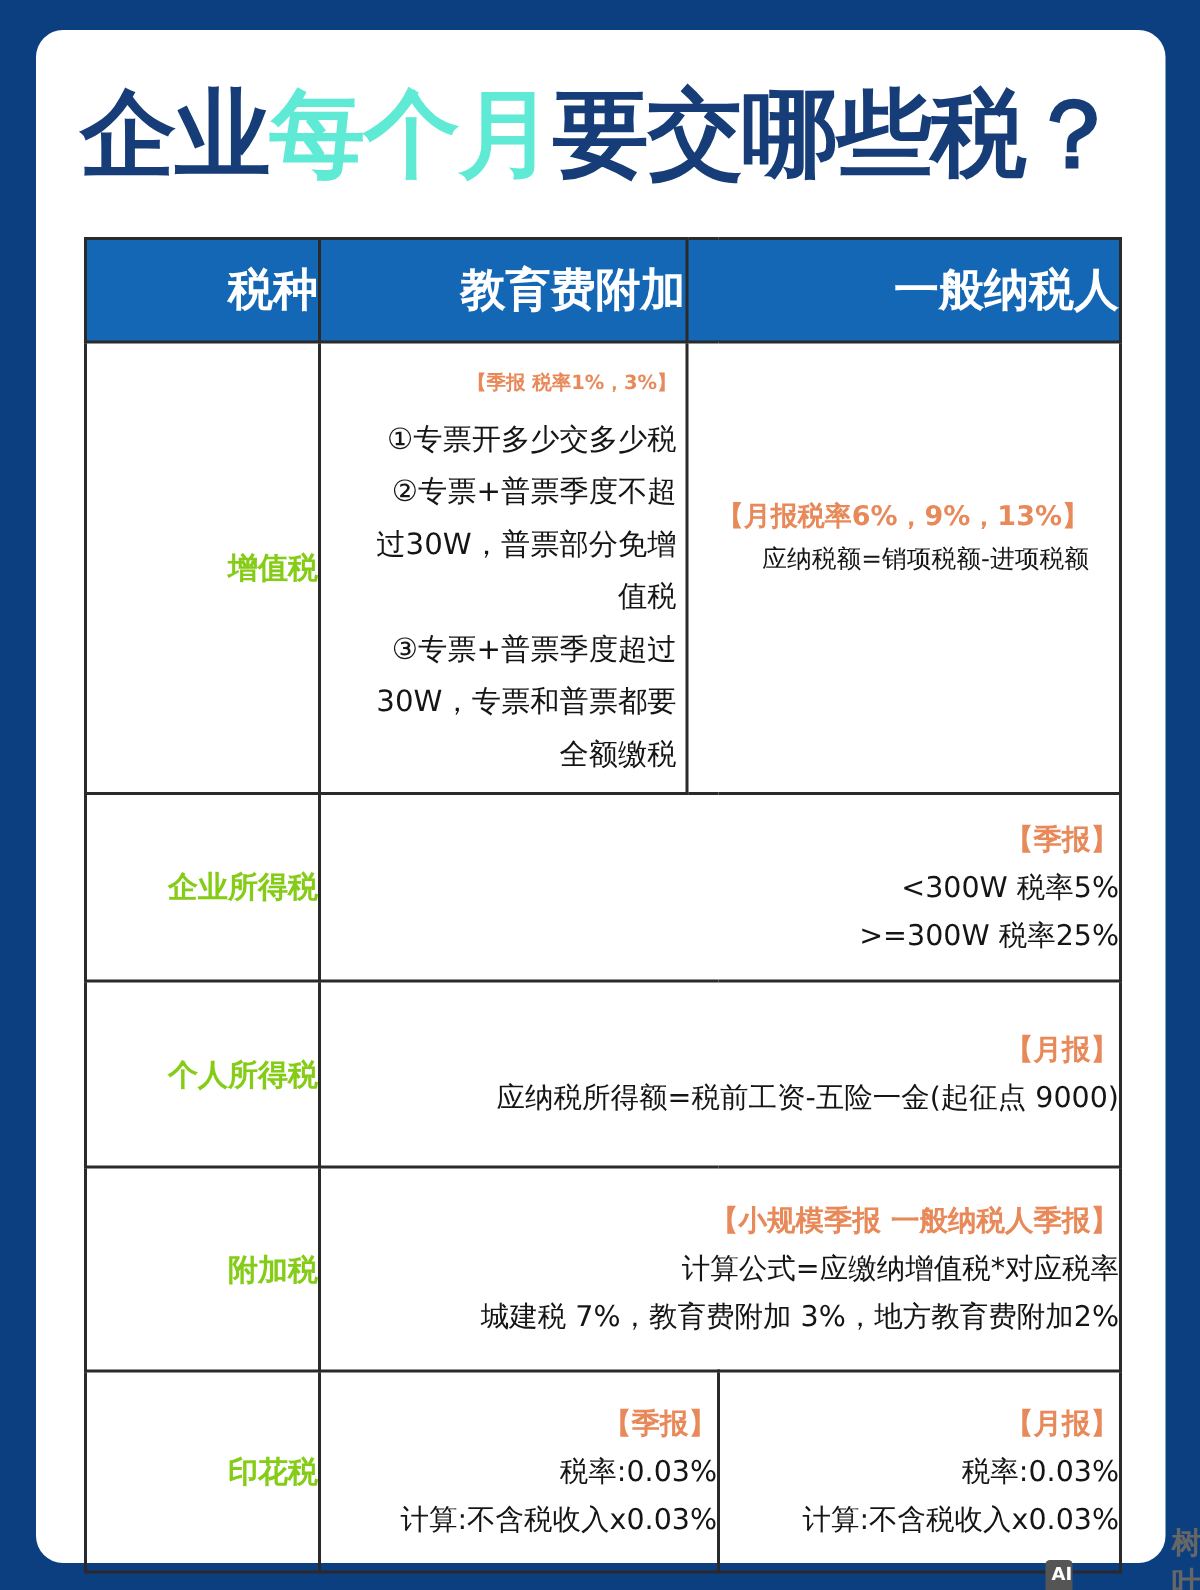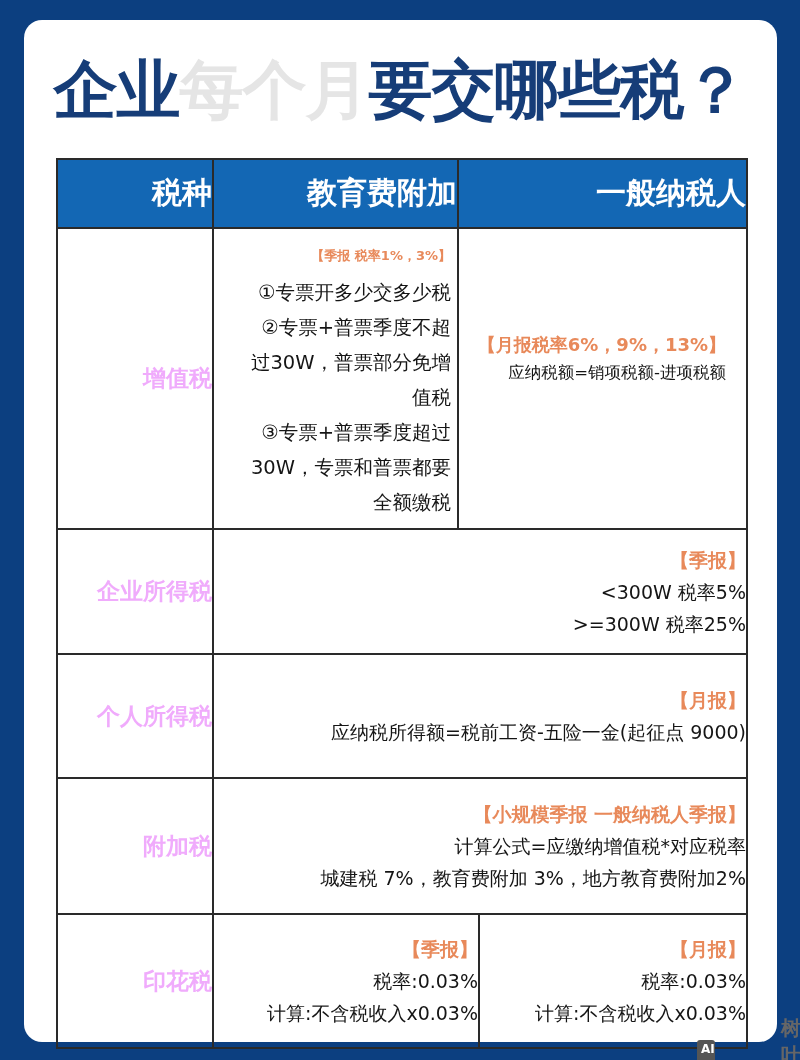--- a/index.html
+++ b/index.html
@@ -19,21 +19,21 @@
   .title {
     position: absolute;
     left: 0; top: 58px; width: 800px;
     text-align: center;
     font-size: 64px;
     font-weight: bold;
     color: #163d78;
     letter-spacing: -1px;
     line-height: 1;
   }
-  .title .hl { color: #e5e5e5; }
+  .title .hl { color: #5eead4; }
 
   table.tax {
     position: absolute;
     left: 56px; top: 158px;
     width: 690px;
     border-collapse: collapse;
     table-layout: fixed;
   }
   table.tax td, table.tax th {
     border: 2px solid #2a2a2a;
@@ -41,22 +41,22 @@
     vertical-align: middle;
   }
   table.tax th {
     background: #1367b4;
     color: #ffffff;
     font-size: 30px;
     font-weight: bold;
     height: 69px;
   }
   .name-cell {
-    color: #f0abfc;
-    font-size: 23px;
+    color: #84cc16;
+    font-size: 20px;
     font-weight: bold;
   }
   .orange {
     color: #e8895a;
     font-weight: bold;
     font-size: 19px;
   }
   .body-text {
     color: #151515;
     font-size: 19px;

